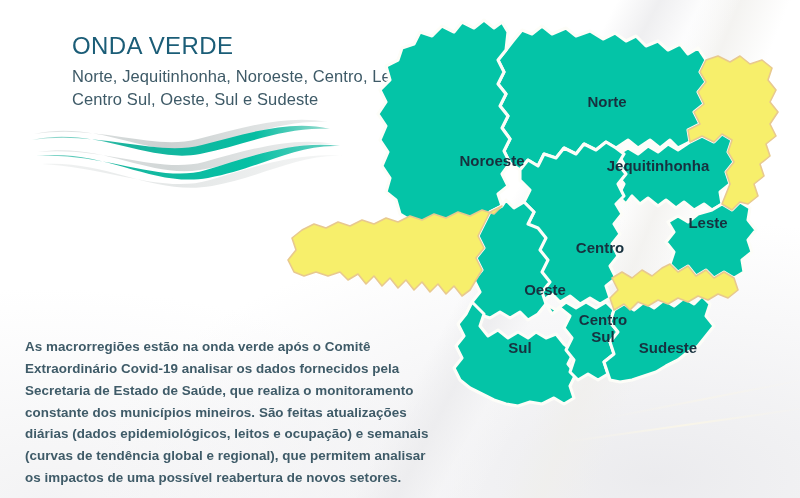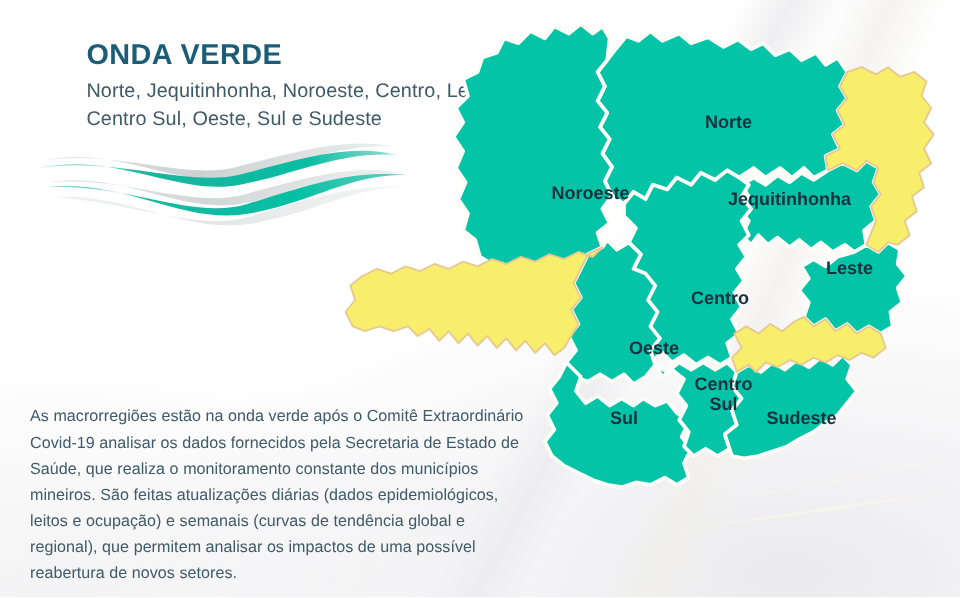--- a/index.html
+++ b/index.html
@@ -39,21 +39,21 @@
   .headline-block {
     position: absolute;
     left: 72px;
     top: 33px;
     width: 360px;
   }
   .headline {
     margin: 0;
     font-size: 24px;
     line-height: 1.08;
-    font-weight: bold;
+    font-weight: normal;
     letter-spacing: 0.4px;
     color: #1b5d77;
   }
   .subhead {
     margin: 6px 0 0 0;
     font-size: 16.5px;
     line-height: 1.42;
     font-weight: normal;
     color: #3e5a67;
     letter-spacing: 0.1px;
@@ -73,20 +73,21 @@
   .body-copy {
     position: absolute;
     left: 25px;
     top: 336px;
     width: 412px;
     margin: 0;
     font-size: 13.4px;
     line-height: 1.63;
     color: #3f5b68;
     letter-spacing: 0.05px;
+    font-weight: bold;
   }
 
   
   .map-wrap {
     position: absolute;
     left: 270px;
     top: 8px;
     width: 540px;
     height: 420px;
   }

